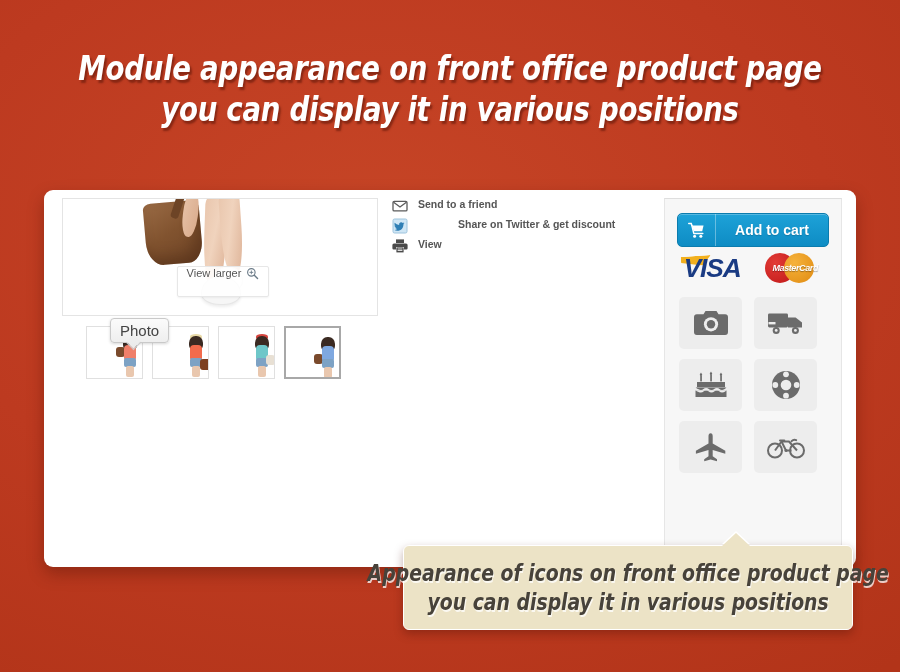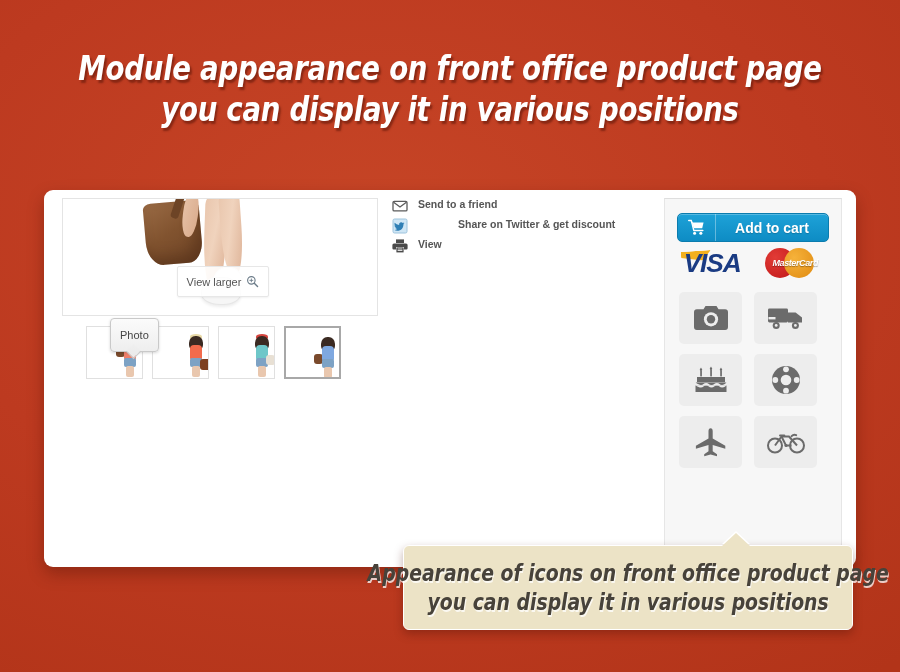--- a/index.html
+++ b/index.html
@@ -101,21 +101,21 @@
     border-radius: 46%; transform: rotate(7deg);
   }
 
   #view-larger {
     position: absolute;
     left: 114px; top: 67px;
     width: 92px; height: 31px;
     background: rgba(255,255,255,0.88);
     border: 1px solid #e7e7e7;
     border-radius: 2px;
-    display: flex; align-items: center; justify-content: center; gap: 5px;
+    display: flex; align-items: flex-start; justify-content: center; gap: 5px;
     font-size: 11px; color: #555555;
     box-shadow: 0 1px 2px rgba(0,0,0,0.05);
   }
   #view-larger .mag { width: 13px; height: 13px; display:block; }
 
   #thumbs {
     display: flex;
     gap: 9px;
     margin-top: 10px;
     margin-left: 24px;
@@ -159,21 +159,21 @@
     left: 620px;
     top: 8px;
     width: 178px;
     height: 361px;
     background: #f7f7f7;
     border: 1px solid #e6e6e6;
     border-top: 1px solid #dedede;
   }
   #buy-top { padding: 14px 12px 0 12px; }
   #add-cart {
-    width: 152px; height: 29px;
+    width: 152px; height: 34px;
     background: linear-gradient(#1ea2d8, #0e8cc4);
     border: 1px solid #0b7cae;
     border-radius: 5px;
     display: flex; align-items: center;
     box-shadow: inset 0 1px 0 rgba(255,255,255,0.25);
   }
   #add-cart .cart-wrap {
     width: 38px; height: 100%;
     display: flex; align-items: center; justify-content: center;
     border-right: 1px solid rgba(255,255,255,0.35);
@@ -235,22 +235,22 @@
     letter-spacing: -0.4px;
   }
 
   
   #photo-tip {
     position: absolute;
     left: 686px; top: 318px;
     background: linear-gradient(#fbfbfb,#eeeeee);
     border: 1px solid #c9c9c9;
     border-radius: 4px;
-    padding: 10px 9px;
-    font-size: 11px; color: #444444;
+    padding: 3px 9px;
+    font-size: 15px; color: #444444;
     box-shadow: 0 1px 3px rgba(0,0,0,0.16);
     z-index: 40;
   }
   #photo-tip::after {
     content: ""; position: absolute;
     left: 17px; bottom: -6px;
     width: 10px; height: 10px;
     background: linear-gradient(135deg,#efefef,#eaeaea);
     border-right: 1px solid #c9c9c9; border-bottom: 1px solid #c9c9c9;
     transform: rotate(45deg);

